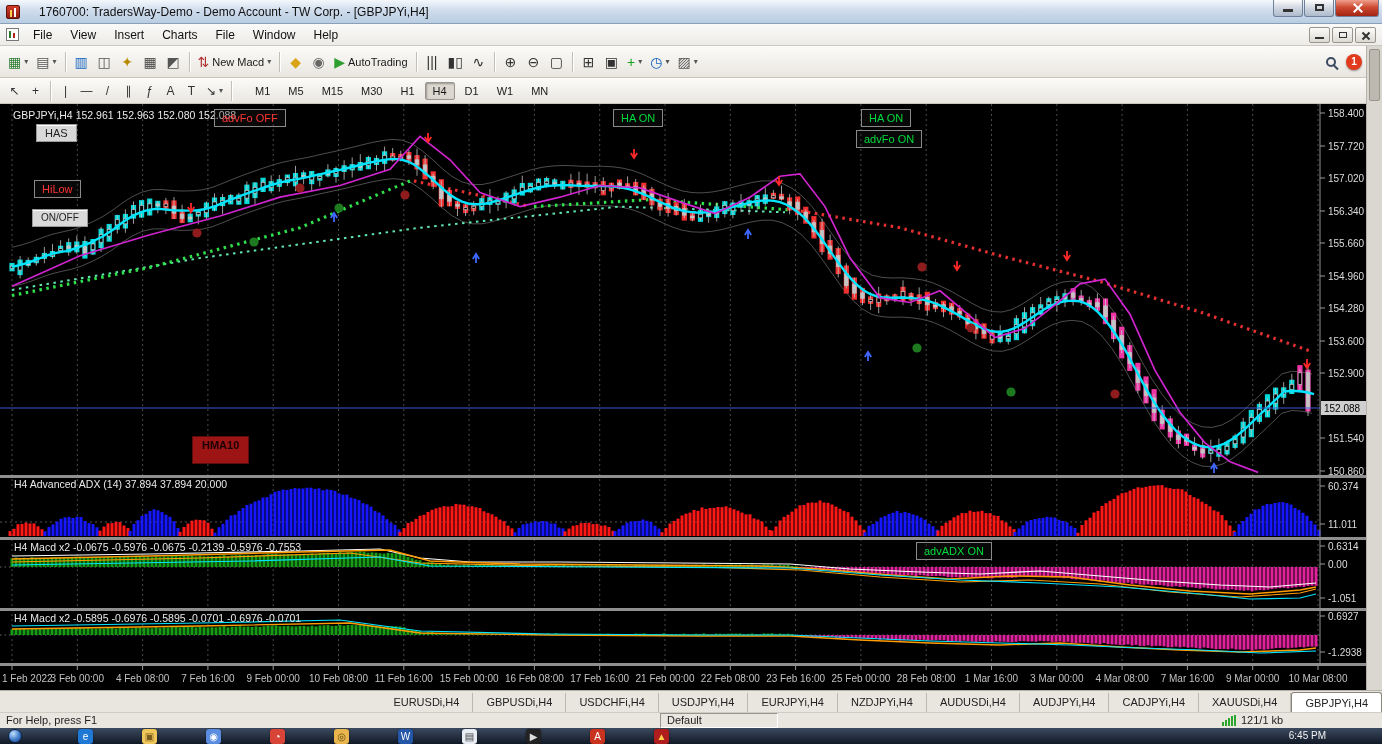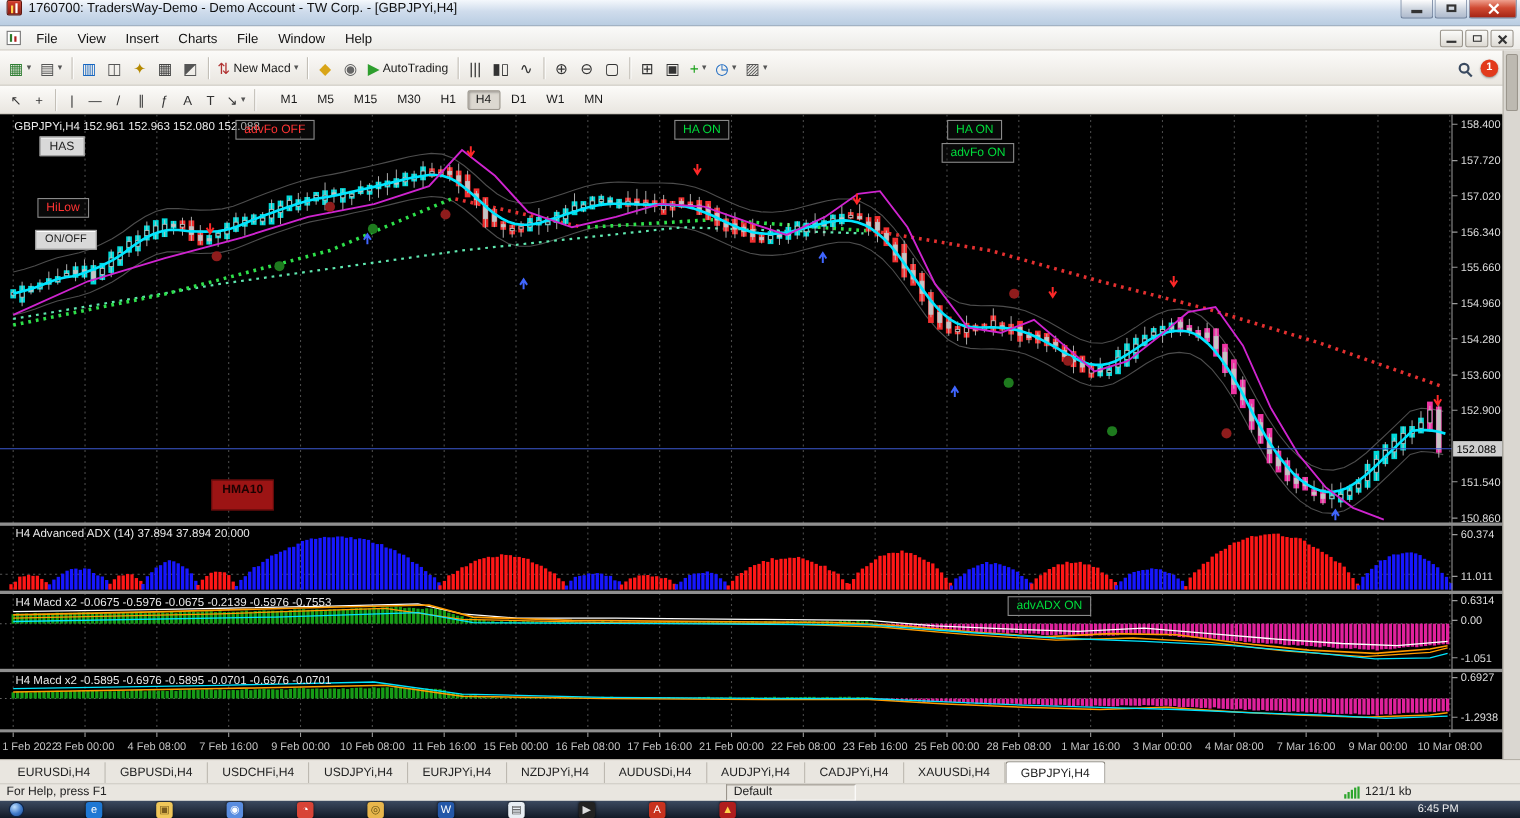--- a/index.html
+++ b/index.html
@@ -3,21 +3,21 @@
 <meta charset="utf-8">
 <style>
 *{margin:0;padding:0;box-sizing:border-box;}
 html,body{width:1382px;height:744px;overflow:hidden;}
 body{font-family:"Liberation Sans",sans-serif;background:#dfe6ef;}
 #app{position:relative;width:1382px;height:744px;background:#e9e6e0;overflow:hidden;}
 
 
 #titlebar{position:absolute;left:0;top:0;width:100%;height:24px;
  background:linear-gradient(#f4f8fc,#cfdcec 45%,#b9cde2);border-bottom:1px solid #8ba0b8;
- display:flex;padding-left:6px;gap:6px;font-size:12px;color:#101010;}
+ display:flex;align-items:center;padding-left:6px;gap:19px;font-size:12px;color:#101010;}
 .app-icon{width:14px;height:14px;background:linear-gradient(#d23c2a,#8e1d12);border:1px solid #5e140c;border-radius:2px;position:relative;}
 .app-icon:before{content:"";position:absolute;left:3px;top:4px;width:2px;height:7px;background:#ffd24a;}
 .app-icon:after{content:"";position:absolute;left:7px;top:2px;width:2px;height:9px;background:#fff;}
 #win-btns{margin-left:auto;display:flex;align-items:flex-start;height:100%;padding-right:3px;}
 .win-btn{width:30px;height:17px;border:1px solid #70809a;border-top:none;border-radius:0 0 3px 3px;
  background:linear-gradient(#fdfdfd,#cfd6e0 50%,#aebacd);margin-left:1px;position:relative;}
 .win-btn.close{width:44px;background:linear-gradient(#efa08e,#d04a32 45%,#a32414);}
 .glyph-min{position:absolute;left:9px;bottom:4px;width:10px;height:3px;background:#333;}
 .glyph-max{position:absolute;left:10px;top:4px;width:9px;height:7px;border:2px solid #333;}
 .glyph-x1,.glyph-x2{position:absolute;left:16px;top:7px;width:12px;height:2px;background:#fff;}
@@ -74,21 +74,21 @@
 #lbl-ha2{left:861px;top:5px;}
 #lbl-advfo{left:856px;top:26px;}
 #lbl-advadx{left:916px;top:438px;}
 #lbl-hma10{left:192px;top:332px;background:#9c1414;border:1px solid #5e0b0b;color:#1c0202;font-weight:bold;padding:0 9px;height:28px;}
 
 #vscroll{position:absolute;top:46px;right:0;width:16px;height:644px;background:#dad7d1;border-left:1px solid #b5b1a8;}
 .vthumb{position:absolute;left:2px;top:3px;width:11px;height:52px;background:#bdb9b1;border:1px solid #9a958c;border-radius:2px;}
 
 
 #tabsbar{position:absolute;top:690px;left:0;width:100%;height:22px;background:#e9e6e0;border-top:1px solid #b5b1a8;
- display:flex;align-items:flex-end;padding-left:3px;font-size:11px;color:#222;}
+ display:flex;align-items:flex-end;padding-left:3px;font-size:11px;color:#222;justify-content:flex-end;}
 .tab{padding:3px 13px 4px;border-right:1px solid #bdb9b1;}
 .tab.active{background:#fff;border:1px solid #8a867e;border-bottom:none;border-radius:3px 3px 0 0;padding-top:4px;position:relative;top:1px;}
 
 
 #statusbar{position:absolute;top:712px;left:0;width:100%;height:16px;background:#e9e6e0;border-top:1px solid #cfccc5;font-size:11px;color:#222;}
 #status-help{position:absolute;left:6px;top:1px;}
 #status-profile{position:absolute;left:660px;top:0;width:118px;height:15px;border:1px solid;border-color:#9a958c #ffffff #ffffff #9a958c;padding:0 6px;background:#e9e6e0;}
 #status-conn{position:absolute;left:1222px;top:1px;display:flex;align-items:center;gap:5px;}
 .connbars{display:flex;align-items:flex-end;gap:1px;height:11px;}
 .connbars i{display:block;width:2px;background:#2ca52c;}

